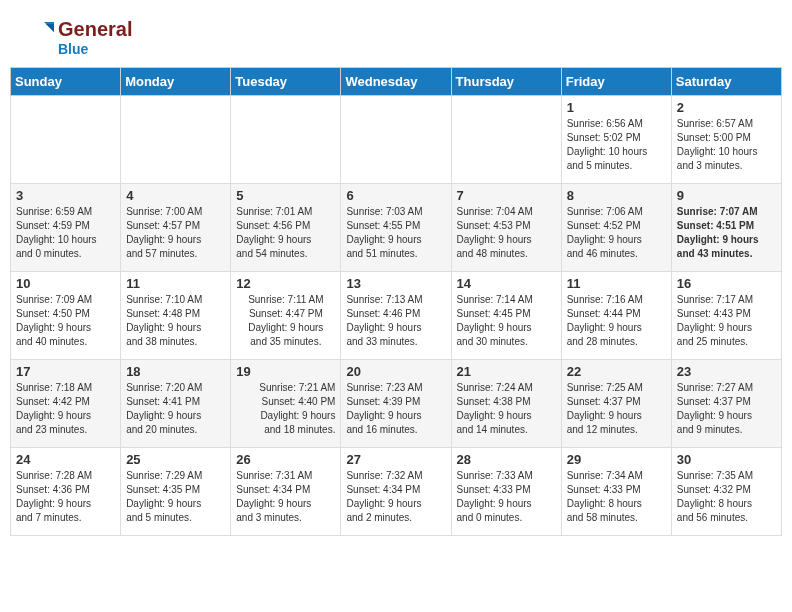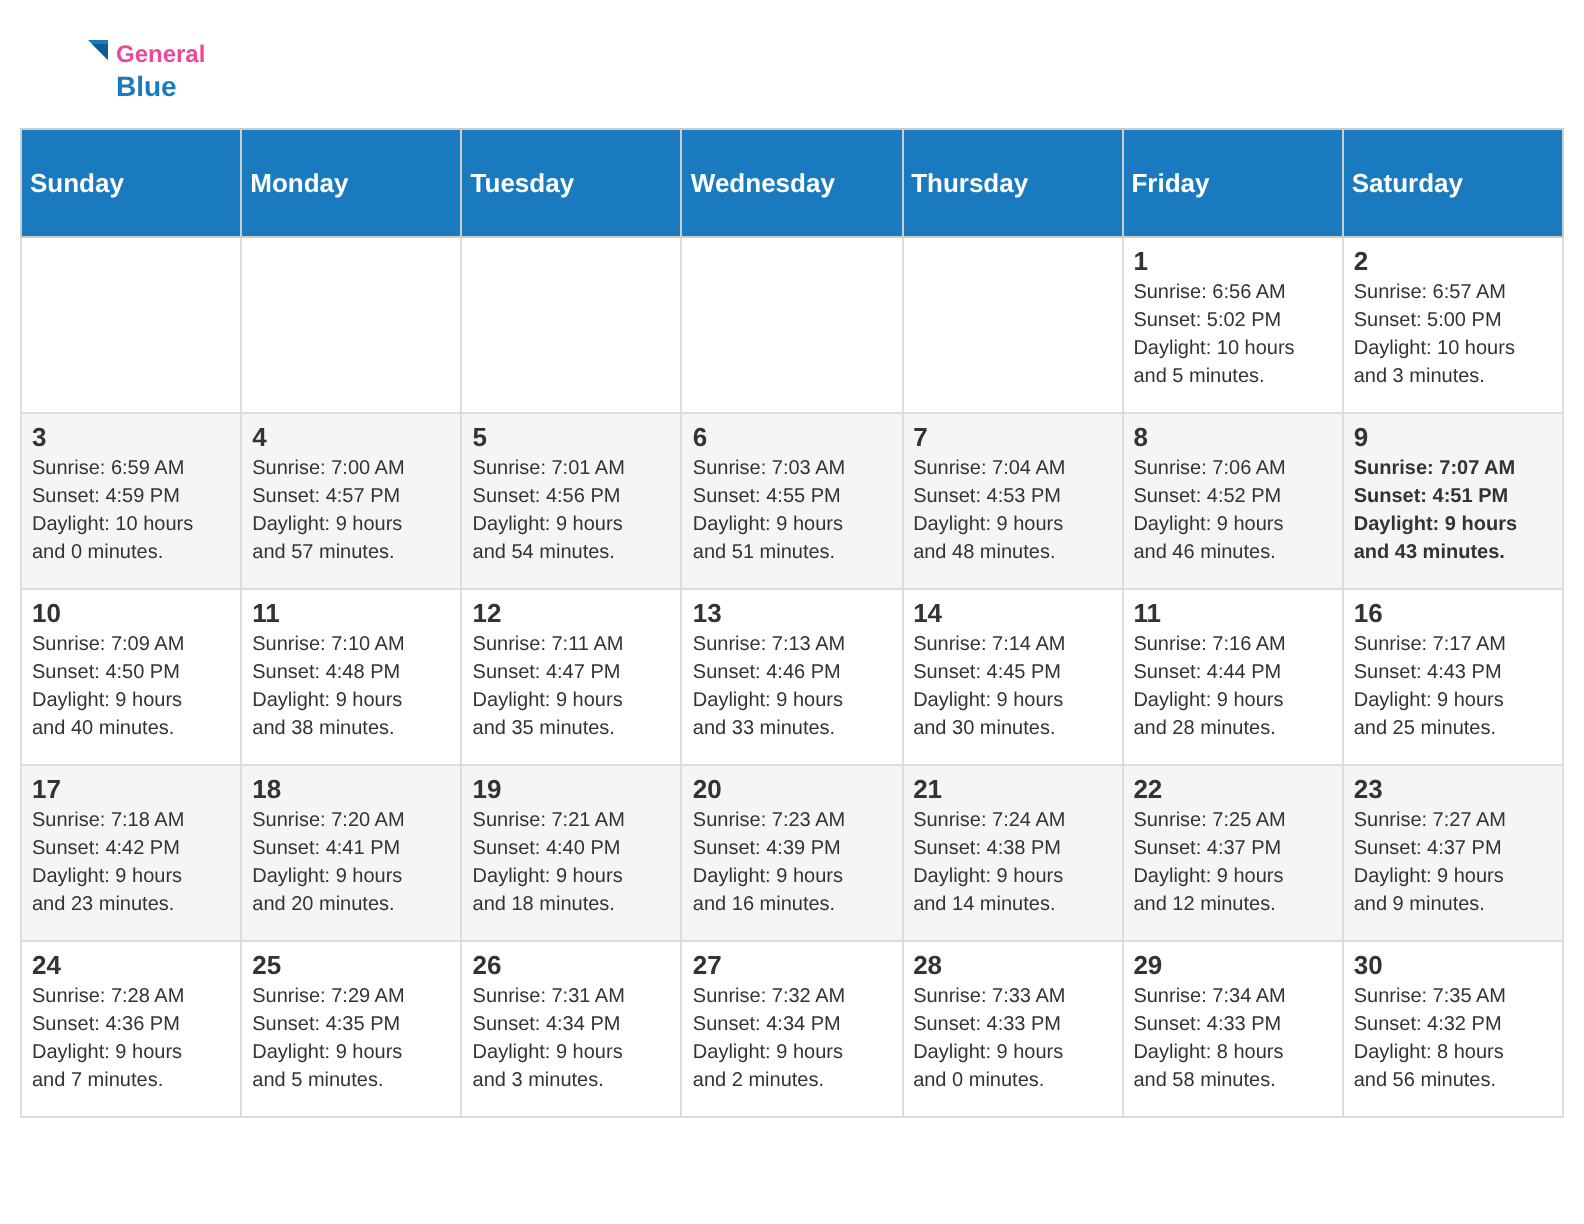--- a/index.html
+++ b/index.html
@@ -39,21 +39,21 @@
     table {
       width: 100%;
       border-collapse: collapse;
       table-layout: fixed;
     }
     thead tr th {
       background: #1a7abf;
       color: white;
       font-size: 13px;
       font-weight: bold;
-      padding: 19px 4px;
+      padding: 6px 4px;
       text-align: left;
       border: 1px solid #ccc;
     }
     tbody tr td {
       vertical-align: top;
       border: 1px solid #ddd;
       padding: 4px 5px;
       font-size: 10px;
       color: #333;
       height: 88px;
@@ -85,21 +85,21 @@
   <div class="logo">
     <div style="display:flex;align-items:center;gap:2px;">
       <div style="position:relative;width:36px;height:36px;">
         <svg viewBox="0 0 36 36" width="36" height="36">
           <rect x="0" y="0" width="36" height="36" fill="none"></rect>
           <polygon points="24,2 34,2 34,12" fill="#1a7abf"></polygon>
           <polygon points="26,4 34,4 34,12" fill="#0d5c96"></polygon>
         </svg>
       </div>
       <div style="line-height:1.15;">
-        <div style="font-size:12px;font-weight:bold;color:#ec4899;">General</div>
+        <div style="font-size:20px;font-weight:bold;color:#7f1d1d;">General</div>
         <div style="font-size:14px;font-weight:bold;color:#1a7abf;">Blue</div>
       </div>
     </div>
   </div>
   <div class="title-block">
     <div class="month-title"></div>
     <div class="location-title"></div>
   </div>
 </div>
 
@@ -199,21 +199,21 @@
           </td>
           <td>
             <span class="day-number">11</span>
             <div class="day-info" style="white-space: pre-line;">Sunrise: 7:10 AM
 Sunset: 4:48 PM
 Daylight: 9 hours
 and 38 minutes.</div>
           </td>
           <td>
             <span class="day-number">12</span>
-            <div class="day-info" style="white-space: pre-line;">Sunrise: 7:11 AM
+            <div class="day-info" style="white-space: pre-line; text-align: center;">Sunrise: 7:11 AM
 Sunset: 4:47 PM
 Daylight: 9 hours
 and 35 minutes.</div>
           </td>
           <td>
             <span class="day-number">13</span>
             <div class="day-info" style="white-space: pre-line;">Sunrise: 7:13 AM
 Sunset: 4:46 PM
 Daylight: 9 hours
 and 33 minutes.</div>
@@ -250,21 +250,21 @@
           </td>
           <td>
             <span class="day-number">18</span>
             <div class="day-info" style="white-space: pre-line;">Sunrise: 7:20 AM
 Sunset: 4:41 PM
 Daylight: 9 hours
 and 20 minutes.</div>
           </td>
           <td>
             <span class="day-number">19</span>
-            <div class="day-info" style="white-space: pre-line;">Sunrise: 7:21 AM
+            <div class="day-info" style="white-space: pre-line; text-align: right;">Sunrise: 7:21 AM
 Sunset: 4:40 PM
 Daylight: 9 hours
 and 18 minutes.</div>
           </td>
           <td>
             <span class="day-number">20</span>
             <div class="day-info" style="white-space: pre-line;">Sunrise: 7:23 AM
 Sunset: 4:39 PM
 Daylight: 9 hours
 and 16 minutes.</div>

